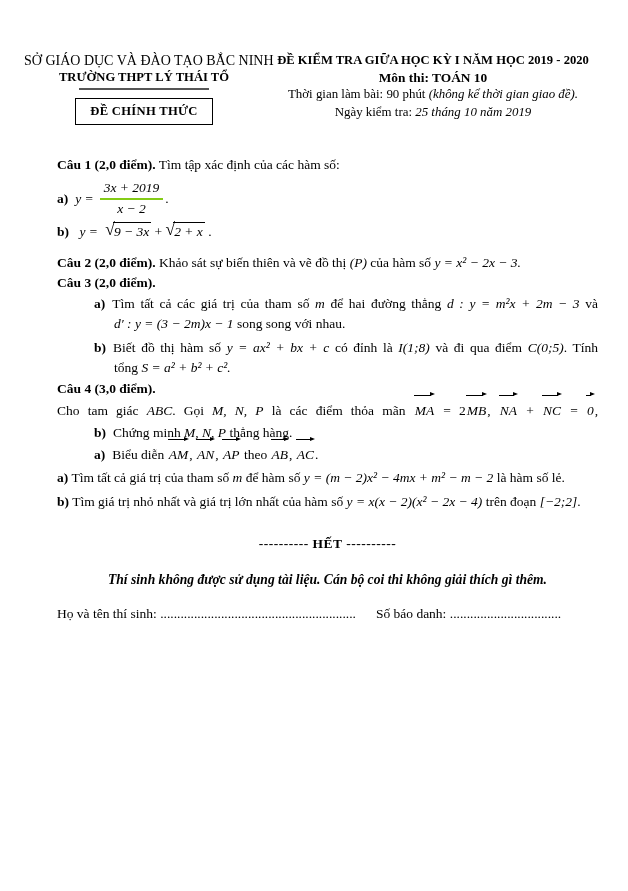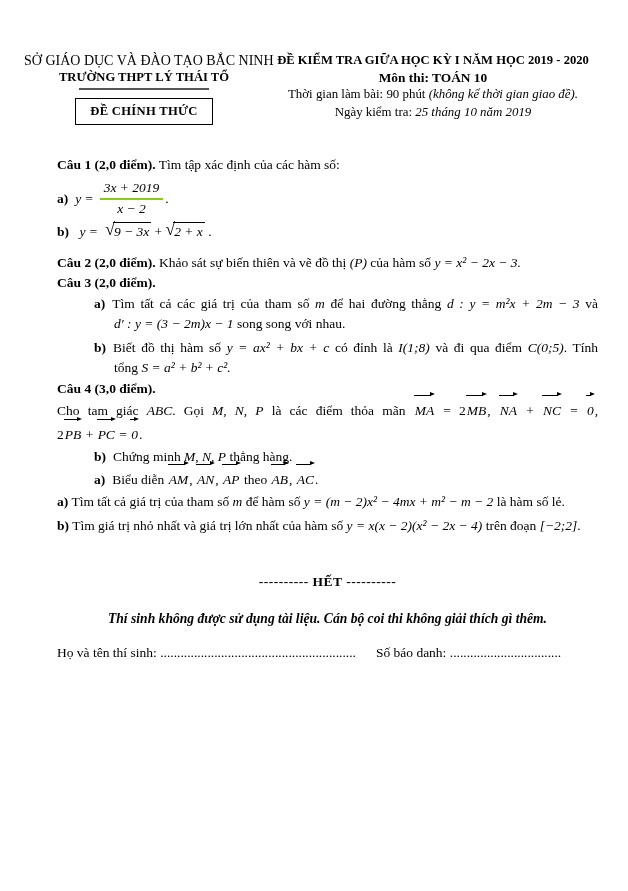--- a/index.html
+++ b/index.html
@@ -41,21 +41,21 @@
   .rad{font-size:1.3em;line-height:1;vertical-align:top;position:relative;top:0px;margin-right:-2px;}
   .radicand{border-top:1px solid #000;padding:1px 2px 0 1px;font-style:italic;}
   .sqrt-line{margin:3px 0 0;}
   
   .vec{position:relative;display:inline-block;font-style:italic;padding:0 1px;}
   .vec::before{content:'';position:absolute;top:-4px;left:0;right:4px;border-top:1px solid #000;}
   .vec::after{content:'';position:absolute;top:-6.5px;right:0;width:0;height:0;
     border-left:5px solid #000;border-top:2.5px solid transparent;border-bottom:2.5px solid transparent;}
   .vline{line-height:1.8;}
   
-  .het{text-align:center;font-weight:bold;margin-top:36px;letter-spacing:.5px;}
+  .het{text-align:center;font-weight:bold;margin-top:22px;letter-spacing:.5px;}
   .note{text-align:center;font-weight:bold;font-style:italic;margin-top:16px;font-size:13.6px;}
   .cand-line{margin-top:7px;white-space:nowrap;font-family:Liberation Serif, serif;}
   .gap{display:inline-block;width:20px;}
 </style>
 </head>
 <body>
 
 <div class="page">
 
   <div class="header">
@@ -102,21 +102,20 @@
 
     <p class="line item jline"><span class="lbl">a)</span><span>Tìm tất cả các giá trị của tham số </span><span class="m">m</span><span> để hai đường thẳng </span><span class="m">d : y = m²x + 2m − 3</span><span> và</span></p>
     <p class="line indent2"><span class="m">d′ : y = (3 − 2m)x − 1</span><span> song song với nhau.</span></p>
 
     <p class="line item jline" style="margin-top:4px;"><span class="lbl">b)</span><span>Biết đồ thị hàm số </span><span class="m">y = ax² + bx + c</span><span> có đỉnh là </span><span class="m">I(1;8)</span><span> và đi qua điểm </span><span class="m">C(0;5)</span><span>. Tính</span></p>
     <p class="line indent2"><span>tổng </span><span class="m">S = a² + b² + c².</span></p>
 
     <p class="line b">Câu 4 (3,0 điểm).</p>
 
     <p class="line jline vline"><span>Cho tam giác </span><span class="m">ABC</span><span>. Gọi </span><span class="m">M, N, P</span><span> là các điểm thỏa mãn </span><span class="vec">MA</span><span> = 2</span><span class="vec">MB</span><span>,  </span><span class="vec">NA</span><span> + </span><span class="vec">NC</span><span> = </span><span class="vec">0</span><span>,</span></p>
-    <p class="line vline"><span>2</span><span class="vec">PB</span><span> + </span><span class="vec">PC</span><span> = </span><span class="vec">0</span><span>.</span></p>
 
     <p class="line item"><span class="lbl">b)</span><span>Chứng minh </span><span class="m">M, N, P</span><span> thẳng hàng.</span></p>
 
     <p class="line item vline"><span class="lbl">a)</span><span>Biểu diễn </span><span class="vec">AM</span><span>, </span><span class="vec">AN</span><span>, </span><span class="vec">AP</span><span> theo </span><span class="vec">AB</span><span>, </span><span class="vec">AC</span><span>.</span></p>
 
 
     <p class="line"><span class="b">a)</span><span> Tìm tất cả giá trị của tham số </span><span class="m">m</span><span> để hàm số </span><span class="m">y = (m − 2)x² − 4mx + m² − m − 2</span><span> là hàm số lẻ.</span></p>
 
     <p class="line" style="margin-top:4px;"><span class="b">b)</span><span> Tìm giá trị nhỏ nhất và giá trị lớn nhất của hàm số </span><span class="m">y = x(x − 2)(x² − 2x − 4)</span><span> trên đoạn </span><span class="m">[−2;2]</span><span>.</span></p>
 

